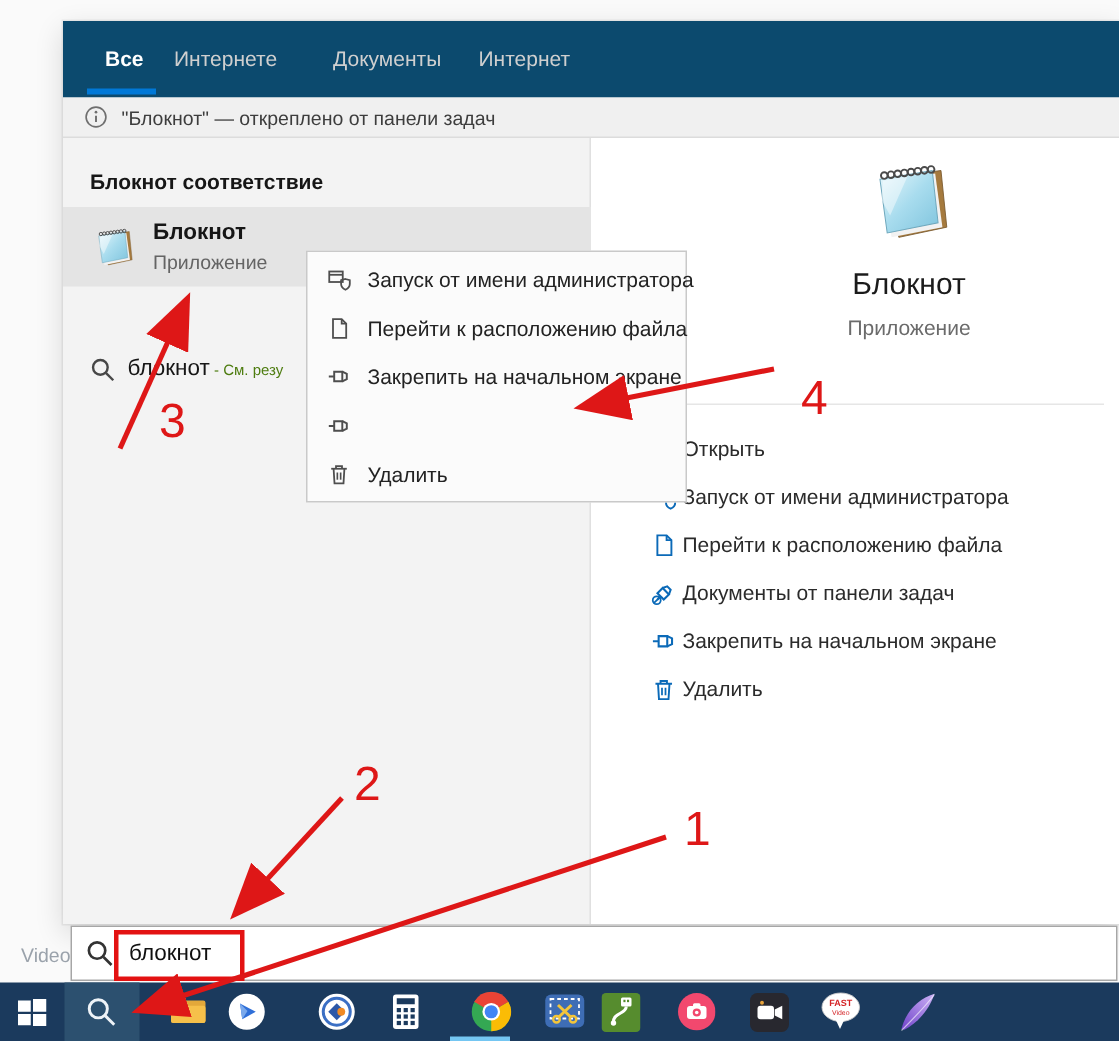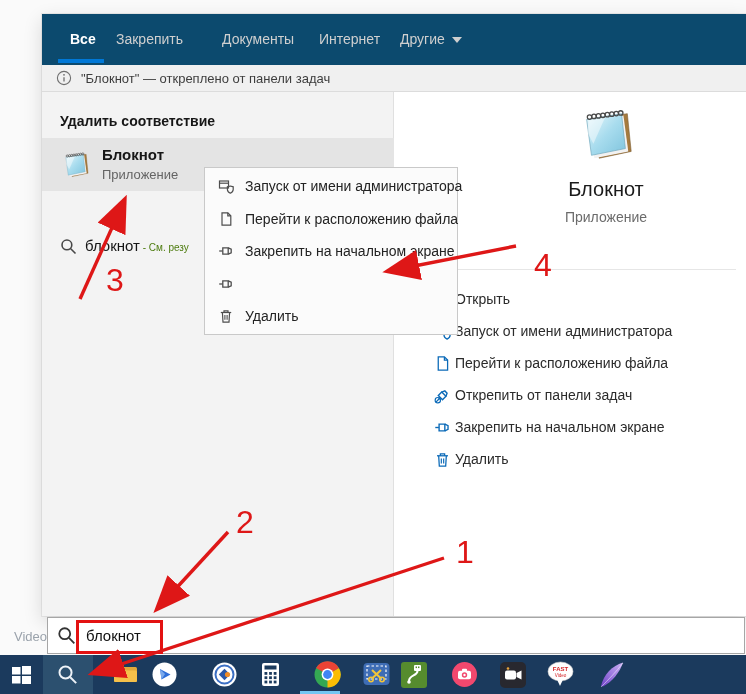--- a/index.html
+++ b/index.html
@@ -139,36 +139,35 @@
     </symbol>
   </defs>
 </svg>
 
 <div class="mail-link">Video.r</div>
 
 <div class="panel">
 
   <div class="hdr">
     <div class="tab active" style="left:28px"><span>Все</span></div>
-    <div class="tab" style="left:74px"><span>Закрепить</span></div>
+    <div class="tab" style="left:74px"><span>Интернете</span></div>
     <div class="tab" style="left:180px"><span>Документы</span></div>
     <div class="tab" style="left:277px"><span>Интернет</span></div>
-    <div class="tab" style="left:358px"><span>Другие</span><span class="chev"></span></div>
     <div class="tab-underline"></div>
   </div>
 
   <div class="statusbar">
     <svg class="ic" width="16" height="16">
         <use href="#i-info"></use>
       </svg>
     <span class="txt">"Блокнот" — откреплено от панели задач</span>
   </div>
 
   <div class="leftpane">
-    <div class="sechdr" style="top:21px">Удалить соответствие</div>
+    <div class="sechdr" style="top:21px">Блокнот соответствие</div>
 
     <div class="result-row">
       <svg class="abs" style="left:18px;top:11px" width="31" height="31">
           <use href="#i-notepad"></use>
         </svg>
       <div class="title">Блокнот</div>
       <div class="sub">Приложение</div>
     </div>
 
 
@@ -205,21 +204,21 @@
     <div class="action" style="top:256px">
       <svg class="ic" width="17" height="17">
           <use href="#i-file"></use>
         </svg>
       <div class="lb">Перейти к расположению файла</div>
     </div>
     <div class="action" style="top:288px">
       <svg class="ic" width="17" height="17">
           <use href="#i-unpin"></use>
         </svg>
-      <div class="lb">Открепить от панели задач</div>
+      <div class="lb">Документы от панели задач</div>
     </div>
     <div class="action" style="top:320px">
       <svg class="ic" width="17" height="17">
           <use href="#i-pin"></use>
         </svg>
       <div class="lb">Закрепить на начальном экране</div>
     </div>
     <div class="action" style="top:352px">
       <svg class="ic" width="17" height="17">
           <use href="#i-trash"></use>

